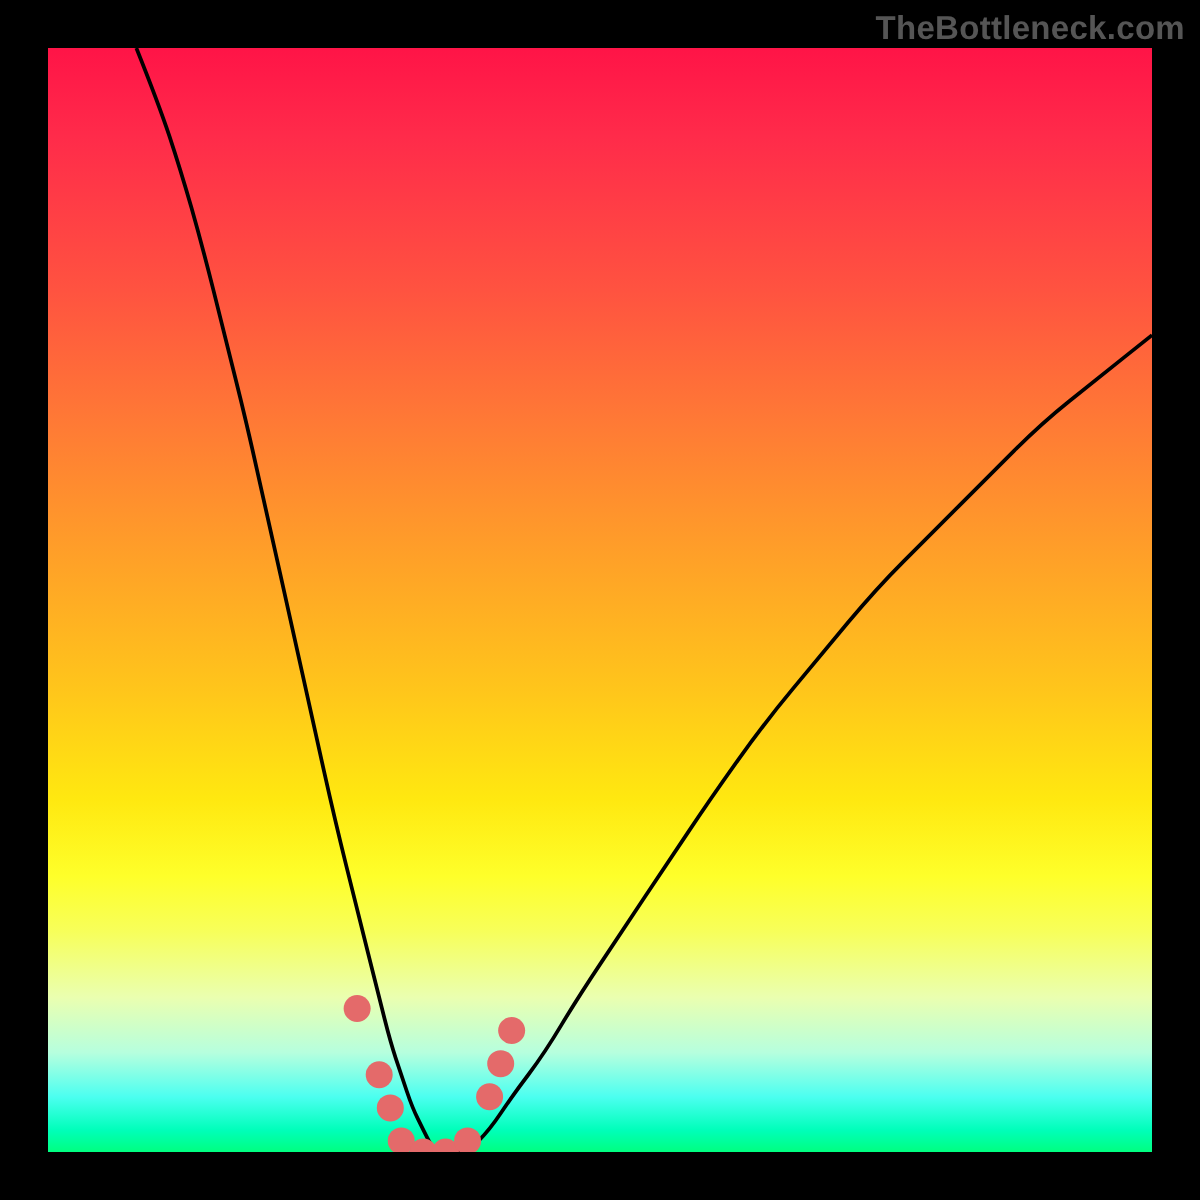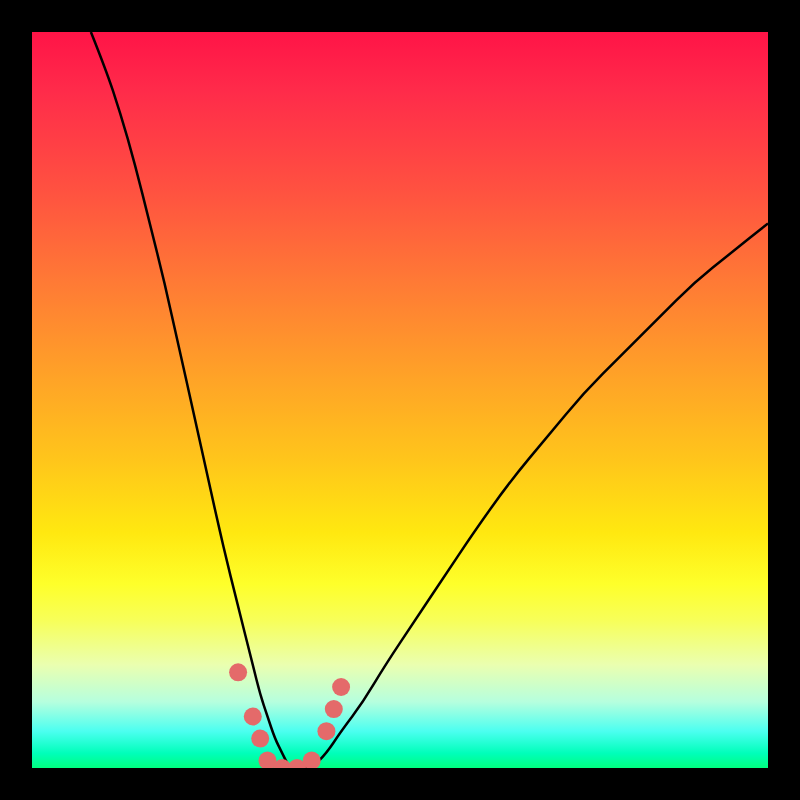--- a/index.html
+++ b/index.html
@@ -64,20 +64,21 @@
   }
   .dot {
     fill: #e46a6a;
     stroke: none;
   }
 </style>
 </head>
 <body>
 
 <div class="container">
+  <div class="watermark">TheBottleneck.com</div>
   <div class="plot-area"></div>
   <svg id="curve-svg" class="curve-svg" viewBox="0 0 736 736" preserveAspectRatio="none">
     <path id="curve-path" d="M 58.9 0.0 Q 73.6 36.8 81.0 58.9 Q 88.3 81.0 95.7 106.7 Q 103.0 132.5 110.4 161.9 Q 117.8 191.4 125.1 220.8 Q 132.5 250.2 139.8 283.4 Q 147.2 316.5 154.6 349.6 Q 161.9 382.7 169.3 415.8 Q 176.6 449.0 184.0 482.1 Q 191.4 515.2 198.7 544.6 Q 206.1 574.1 213.4 603.5 Q 220.8 633.0 224.5 647.7 Q 228.2 662.4 231.8 673.4 Q 235.5 684.5 239.2 695.5 Q 242.9 706.6 246.6 713.9 Q 250.2 721.3 253.9 728.6 Q 257.6 736.0 261.3 736.0 Q 265.0 736.0 272.3 736.0 Q 279.7 736.0 287.0 728.6 Q 294.4 721.3 301.8 710.2 Q 309.1 699.2 320.2 684.5 Q 331.2 669.8 342.2 651.4 Q 353.3 633.0 368.0 610.9 Q 382.7 588.8 397.4 566.7 Q 412.2 544.6 426.9 522.6 Q 441.6 500.5 460.0 474.7 Q 478.4 449.0 496.8 426.9 Q 515.2 404.8 533.6 382.7 Q 552.0 360.6 570.4 342.2 Q 588.8 323.8 607.2 305.4 Q 625.6 287.0 644.0 268.6 Q 662.4 250.2 680.8 235.5 Q 699.2 220.8 717.6 206.1 T 736.0 191.4" stroke="#000" stroke-width="2.5" fill="none"></path>
     <g id="dots-group">
         <circle cx="206.1" cy="640.3" r="9" class="dot"></circle>
         <circle cx="220.8" cy="684.5" r="9" class="dot"></circle>
         <circle cx="228.2" cy="706.6" r="9" class="dot"></circle>
         <circle cx="235.5" cy="728.6" r="9" class="dot"></circle>
         <circle cx="250.2" cy="736.0" r="9" class="dot"></circle>
         <circle cx="265.0" cy="736.0" r="9" class="dot"></circle>

